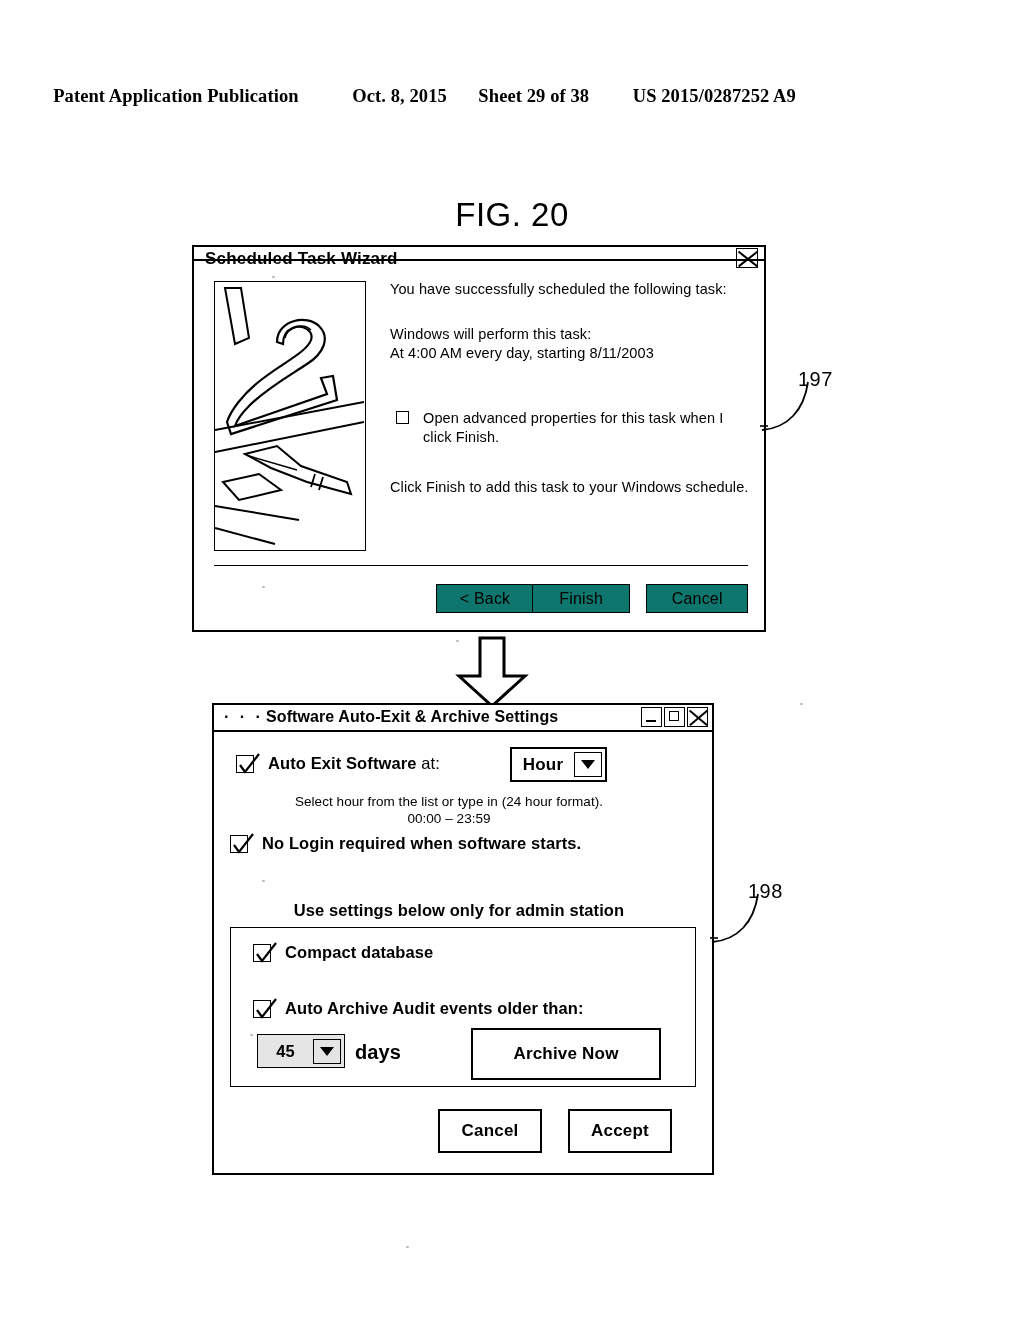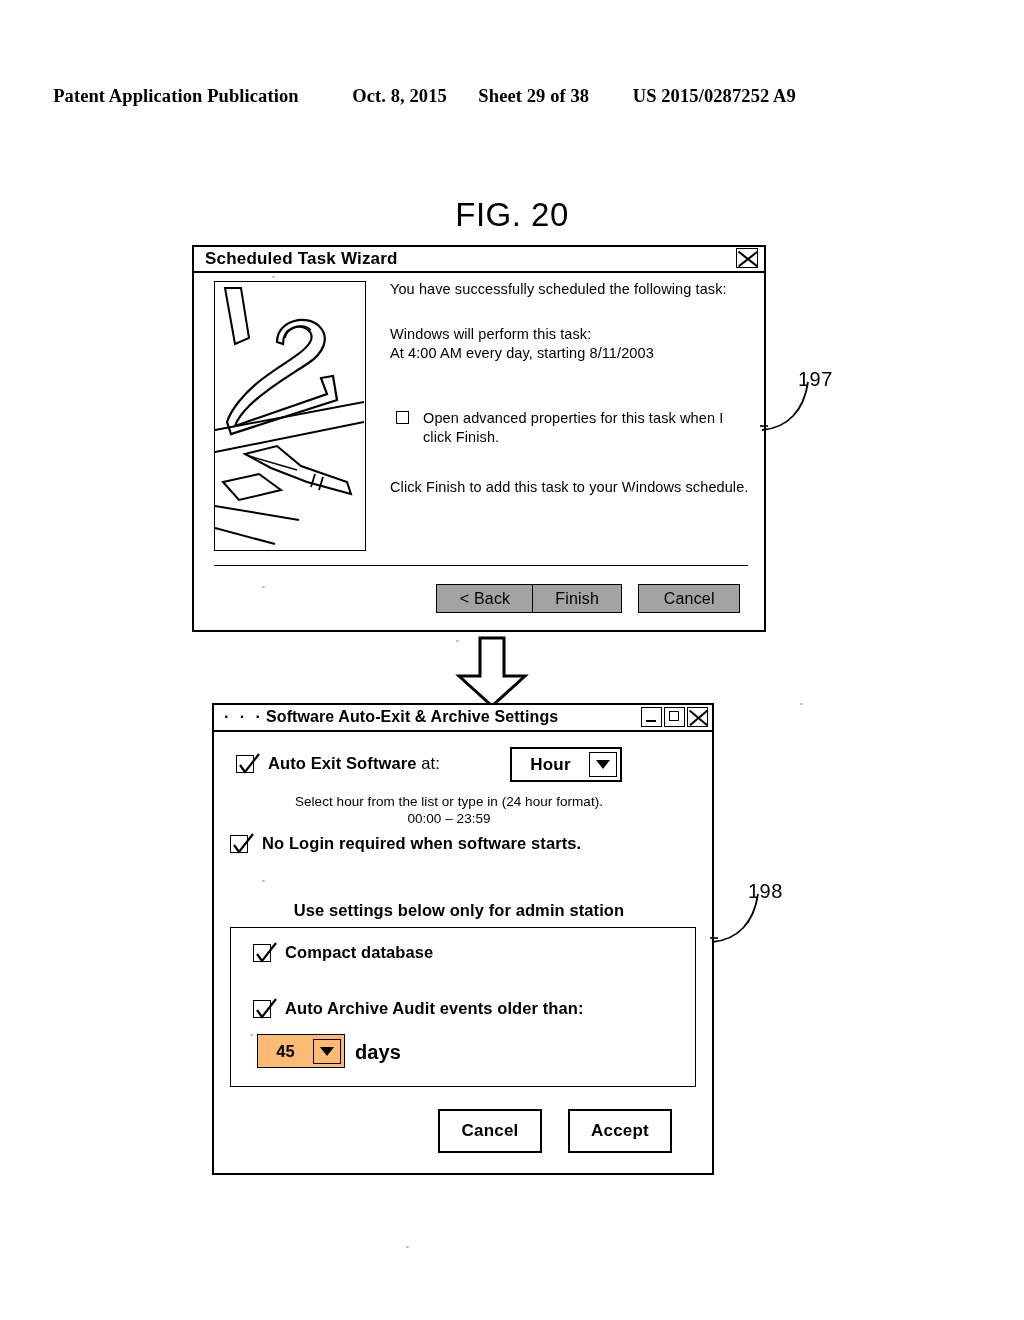--- a/index.html
+++ b/index.html
@@ -52,21 +52,21 @@
     left: 192px;
     top: 245px;
     width: 574px;
     height: 387px;
     border: 2px solid #000;
     box-sizing: border-box;
     background: #fff;
   }
   .dlg1-titlebar {
     position: relative;
-    height: 26px;
+    height: 14px;
     border-bottom: 2px solid #000;
     box-sizing: border-box;
   }
   .dlg1-title {
     position: absolute;
     left: 11px;
     top: 2px;
     font-size: 17px;
     font-weight: bold;
     letter-spacing: 0.2px;
@@ -172,29 +172,29 @@
   }
   .dlg1-buttons {
     position: absolute;
     left: 242px;
     top: 337px;
     display: flex;
   }
   .btn {
     border: 1.8px solid #000;
     box-sizing: border-box;
-    background: #a3a3a3;
+    background: #0f766e;
     font-size: 16px;
     display: flex;
     align-items: center;
     justify-content: center;
     letter-spacing: 0.2px;
   }
   .btn-back   { width: 98px; height: 29px; }
-  .btn-finish { width: 90px; height: 29px; margin-left: -1.8px; }
+  .btn-finish { width: 98px; height: 29px; margin-left: -1.8px; }
   .btn-cancel1{ width: 102px; height: 29px; margin-left: 16px; }
 
   
   .flow-arrow {
     position: absolute;
     left: 455px;
     top: 636px;
     width: 74px;
     height: 72px;
   }
@@ -310,21 +310,21 @@
     margin-left: 12px;
     letter-spacing: 0.1px;
     white-space: nowrap;
   }
   .lbl-bold .thin { font-weight: normal; }
 
   .hour-combo {
     position: absolute;
     left: 296px;
     top: 42px;
-    width: 112px;
+    width: 97px;
     height: 35px;
     border: 2px solid #000;
     box-sizing: border-box;
     display: flex;
     align-items: center;
     background: #fff;
   }
   .hour-combo .val {
     flex: 1;
     text-align: center;
@@ -389,21 +389,21 @@
   .days-combo {
     position: absolute;
     left: 26px;
     top: 106px;
     width: 88px;
     height: 34px;
     border: 1.8px solid #000;
     box-sizing: border-box;
     display: flex;
     align-items: center;
-    background: #fdba74;
+    background: #e5e5e5;
   }
   .days-combo .val {
     flex: 1;
     text-align: center;
     font-size: 16.5px;
     font-weight: bold;
   }
   .days-label {
     position: absolute;
     left: 124px;
@@ -625,20 +625,21 @@
     </div>
 
     <div class="days-combo">
       <span class="val">45</span>
       <span class="combo-arrow-btn">
         <span class="tri-down"></span>
       </span>
     </div>
     <div class="days-label">days</div>
 
+    <div class="btn-archive">Archive Now</div>
   </div>
 
   <div class="dlg2-buttons">
     <div class="btn2">Cancel</div>
     <div class="btn2">Accept</div>
   </div>
 </div>
 
 <div class="ref ref-197">197</div>
 <div class="leader leader-197">

